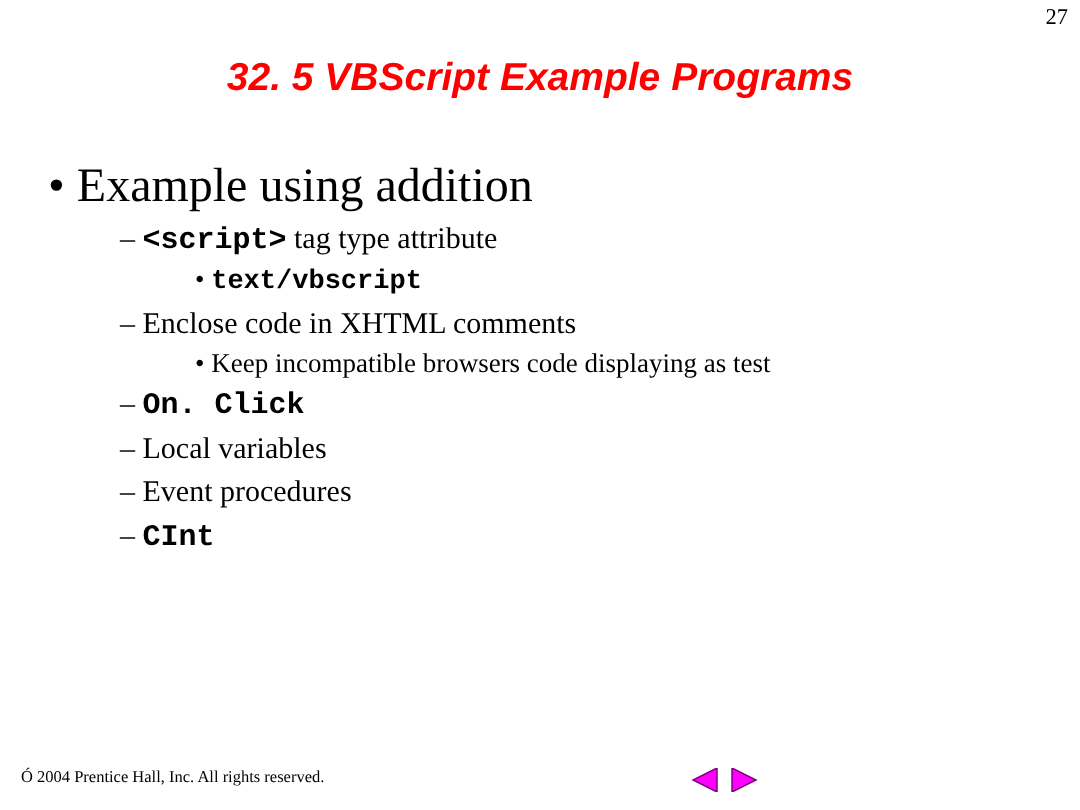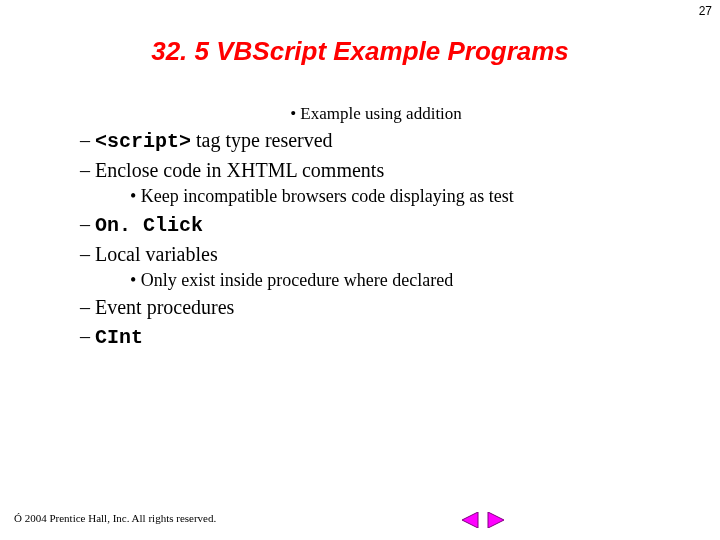--- a/index.html
+++ b/index.html
@@ -10,44 +10,43 @@
     background: #fff;
     font-family: "Times New Roman", Times, serif;
     color: #000;
     position: relative;
     overflow: hidden;
   }
   .page-number {
     position: absolute;
     top: 4px;
     right: 8px;
-    font-size: 12px;
-    font-family: Liberation Sans, sans-serif;
+    font-size: 15px;
+    font-family: Liberation Serif, serif;
   }
   .title {
     margin-top: 36px;
     text-align: center;
     font-family: Arial, Helvetica, sans-serif;
     font-weight: bold;
     font-size: 26px;
     color: #ff0000;
     font-style: italic;
   }
   .content {
     margin-top: 36px;
     font-size: 22px;
     line-height: 1.25;
   }
   .lvl1 {
     margin-left: 32px;
     text-indent: -18px;
     padding-left: 18px;
     margin-top: 10px;
-    font-size: 17px;
-    text-align: center;
+    font-size: 32px;
   }
   .lvl2 {
     margin-left: 80px;
     text-indent: -18px;
     padding-left: 18px;
     font-size: 20px;
     margin-top: 4px;
   }
   .lvl3 {
     margin-left: 130px;
@@ -88,43 +87,43 @@
 
 <div class="title">32. 5 VBScript Example Programs</div>
 
 <div class="content">
 
   <div class="lvl1 bullet-dot">
     <span>Example using addition</span>
   </div>
 
   <div class="lvl2 bullet-dash">
-    <span class="mono">&lt;script&gt;</span><span> tag type reserved</span>
+    <span class="mono">&lt;script&gt;</span><span> tag type attribute</span>
   </div>
 
+  <div class="lvl3 bullet-small">
+    <span class="mono">text/vbscript</span>
+  </div>
 
   <div class="lvl2 bullet-dash">
     <span>Enclose code in XHTML comments</span>
   </div>
 
   <div class="lvl3 bullet-small">
     <span>Keep incompatible browsers code displaying as test</span>
   </div>
 
   <div class="lvl2 bullet-dash">
     <span class="mono">On. Click</span>
   </div>
 
   <div class="lvl2 bullet-dash">
     <span>Local variables</span>
   </div>
 
-  <div class="lvl3 bullet-small">
-    <span>Only exist inside procedure where declared</span>
-  </div>
 
   <div class="lvl2 bullet-dash">
     <span>Event procedures</span>
   </div>
 
   <div class="lvl2 bullet-dash">
     <span class="mono">CInt</span>
   </div>
 
 

